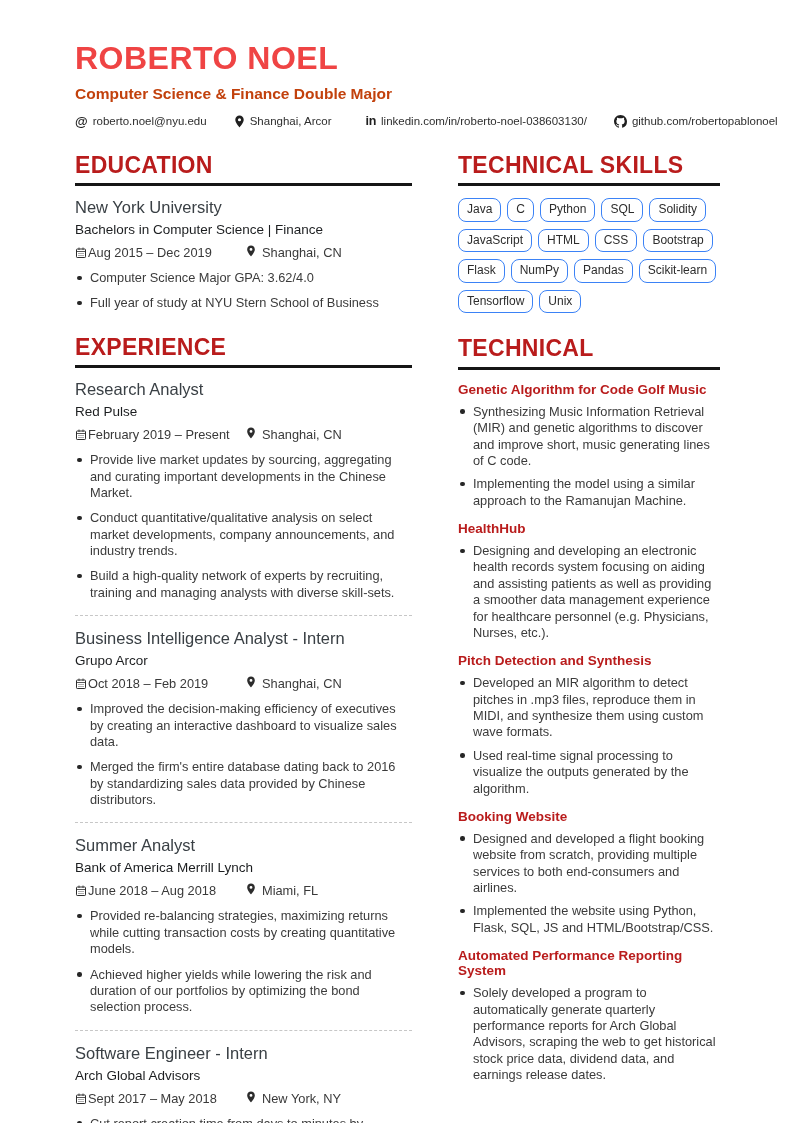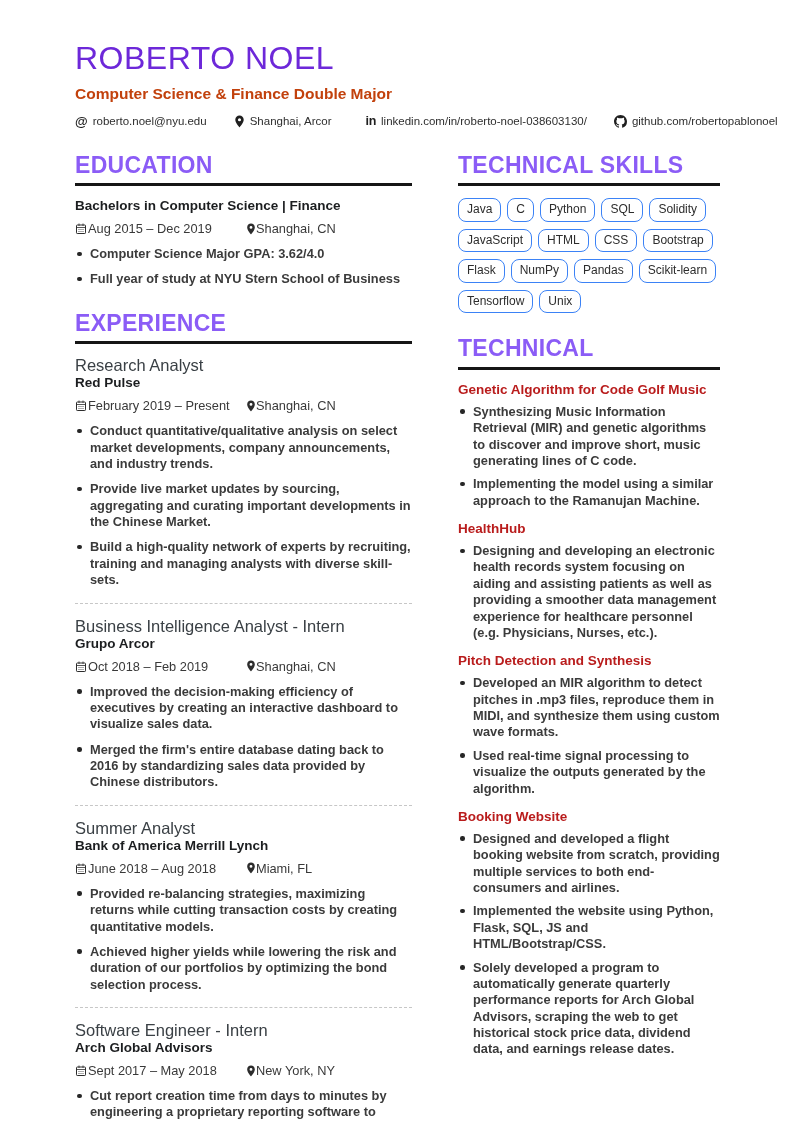--- a/index.html
+++ b/index.html
@@ -7,22 +7,22 @@
   body {
     background: #ffffff;
     font-family: "Liberation Sans", sans-serif;
     color: #3b3b3b;
     -webkit-font-smoothing: antialiased;
   }
   .page { padding: 42px 76px 0 75px; }
 
   
   .name {
-    font-size: 32px; font-weight: 400; letter-spacing: .5px;
-    color: #6d28d9; line-height: 1.05;
+    font-size: 32px; font-weight: 700; letter-spacing: .5px;
+    color: #ef4444; line-height: 1.05;
   }
   .subtitle {
     margin-top: 9px; font-size: 15.5px; font-weight: 700; color: #c2410c;
   }
   .contact-row {
     margin-top: 12px; display: flex; align-items: center; gap: 27px;
     font-size: 11.5px; color: #2e2e2e; font-weight: 400; white-space: nowrap;
   }
   .contact-item { display: flex; align-items: center; gap: 5px; cursor: pointer; }
   .ci-icon { display: inline-flex; align-items: center; justify-content: center; color: #1f1f1f; }
@@ -32,34 +32,34 @@
 
   
   .columns { display: flex; gap: 46px; margin-top: 24px; }
   .col-left  { width: 337px; flex: none; }
   .col-right { width: 262px; flex: none; }
 
   
   .section { margin-bottom: 20px; }
   .section + .section { margin-top: 22px; }
   .section-title {
-    font-size: 23px; font-weight: 800; letter-spacing: .3px; color: #8b5cf6;
+    font-size: 23px; font-weight: 800; letter-spacing: .3px; color: #b91c1c;
     border-bottom: 3.5px solid #161616; padding-bottom: 5px; margin-bottom: 12px;
     line-height: 1.15;
   }
 
   
   .entry-role { font-size: 16.5px; font-weight: 400; color: #3a4045; margin-top: 3px; }
-  .entry-company { font-size: 13.5px; font-weight: 700; color: #1c1e20; }
+  .entry-company { font-size: 13.5px; font-weight: 400; color: #1c1e20; margin-top: 5px; }
   .meta-row { display: flex; align-items: center; margin-top: 8px; font-size: 12.8px; color: #393939; }
   .meta-date { width: 171px; flex: none; display: flex; align-items: center; gap: 1px; }
-  .meta-loc  { display: flex; align-items: center; }
+  .meta-loc  { display: flex; gap: 6px; }
   .meta-row svg { display: block; flex: none; }
 
-  ul.bullets { list-style: none; margin-top: 10px; font-weight: bold; }
+  ul.bullets { list-style: none; margin-top: 10px; }
   ul.bullets li {
     position: relative; padding-left: 15px; margin-bottom: 9px;
     font-size: 12.8px; line-height: 1.28; color: #3b3b3b;
   }
   ul.bullets li::before {
     content: ""; position: absolute; left: 2px; top: 5.5px;
     width: 4.5px; height: 4.5px; border-radius: 50%; background: #262626;
   }
   .divider { border: none; border-top: 1.5px dashed #c7c7c7; margin: 14px 0 13px 0; }
 
@@ -111,20 +111,21 @@
     </div>
   </header>
 
   <div class="columns">
 
     <div class="col-left">
 
       <section class="section">
         <h2 class="section-title">EDUCATION</h2>
         <div class="entry">
+          <div class="entry-role">New York University</div>
           <div class="entry-company">Bachelors in Computer Science | Finance</div>
           <div class="meta-row">
             <span class="meta-date">
               <svg width="12" height="13" viewBox="0 0 24 24" fill="none" stroke="#2c2c2c" stroke-width="2">
                   <rect x="3" y="5" width="18" height="17" rx="1.5"></rect>
                   <path d="M3 10h18M8 2v5M16 2v5M7 14h2M11 14h2M15 14h2M7 18h2M11 18h2M15 18h2" stroke-width="1.6"></path>
                 </svg>
               <span>Aug 2015 – Dec 2019</span>
             </span>
             <span class="meta-loc">
@@ -156,22 +157,22 @@
               <span>February 2019 – Present</span>
             </span>
             <span class="meta-loc">
               <svg width="10" height="12" viewBox="0 0 24 28" fill="#2c2c2c">
                   <path d="M12 1C6.9 1 2.8 5.1 2.8 10.2c0 6.8 9.2 16.6 9.2 16.6s9.2-9.8 9.2-16.6C21.2 5.1 17.1 1 12 1zm0 12.6a3.4 3.4 0 1 1 0-6.8 3.4 3.4 0 0 1 0 6.8z"></path>
                 </svg>
               <span>Shanghai, CN</span>
             </span>
           </div>
           <ul class="bullets">
+            <li>Provide live market updates by sourcing, aggregating and curating important developments in the Chinese Market.</li>
             <li>Conduct quantitative/qualitative analysis on select market developments, company announcements, and industry trends.</li>
-            <li>Provide live market updates by sourcing, aggregating and curating important developments in the Chinese Market.</li>
             <li>Build a high-quality network of experts by recruiting, training and managing analysts with diverse skill-sets.</li>
           </ul>
         </div>
 
         <hr class="divider">
 
         <div class="entry">
           <div class="entry-role">Business Intelligence Analyst - Intern</div>
           <div class="entry-company">Grupo Arcor</div>
           <div class="meta-row">
@@ -301,20 +302,21 @@
 
         <div class="project">
           <div class="project-name">Booking Website</div>
           <ul class="bullets">
             <li>Designed and developed a flight booking website from scratch, providing multiple services to both end-consumers and airlines.</li>
             <li>Implemented the website using Python, Flask, SQL, JS and HTML/Bootstrap/CSS.</li>
           </ul>
         </div>
 
         <div class="project">
+          <div class="project-name">Automated Performance Reporting System</div>
           <ul class="bullets">
             <li>Solely developed a program to automatically generate quarterly performance reports for Arch Global Advisors, scraping the web to get historical stock price data, dividend data, and earnings release dates.</li>
           </ul>
         </div>
       </section>
 
     </div>
   </div>
 </div>
 

